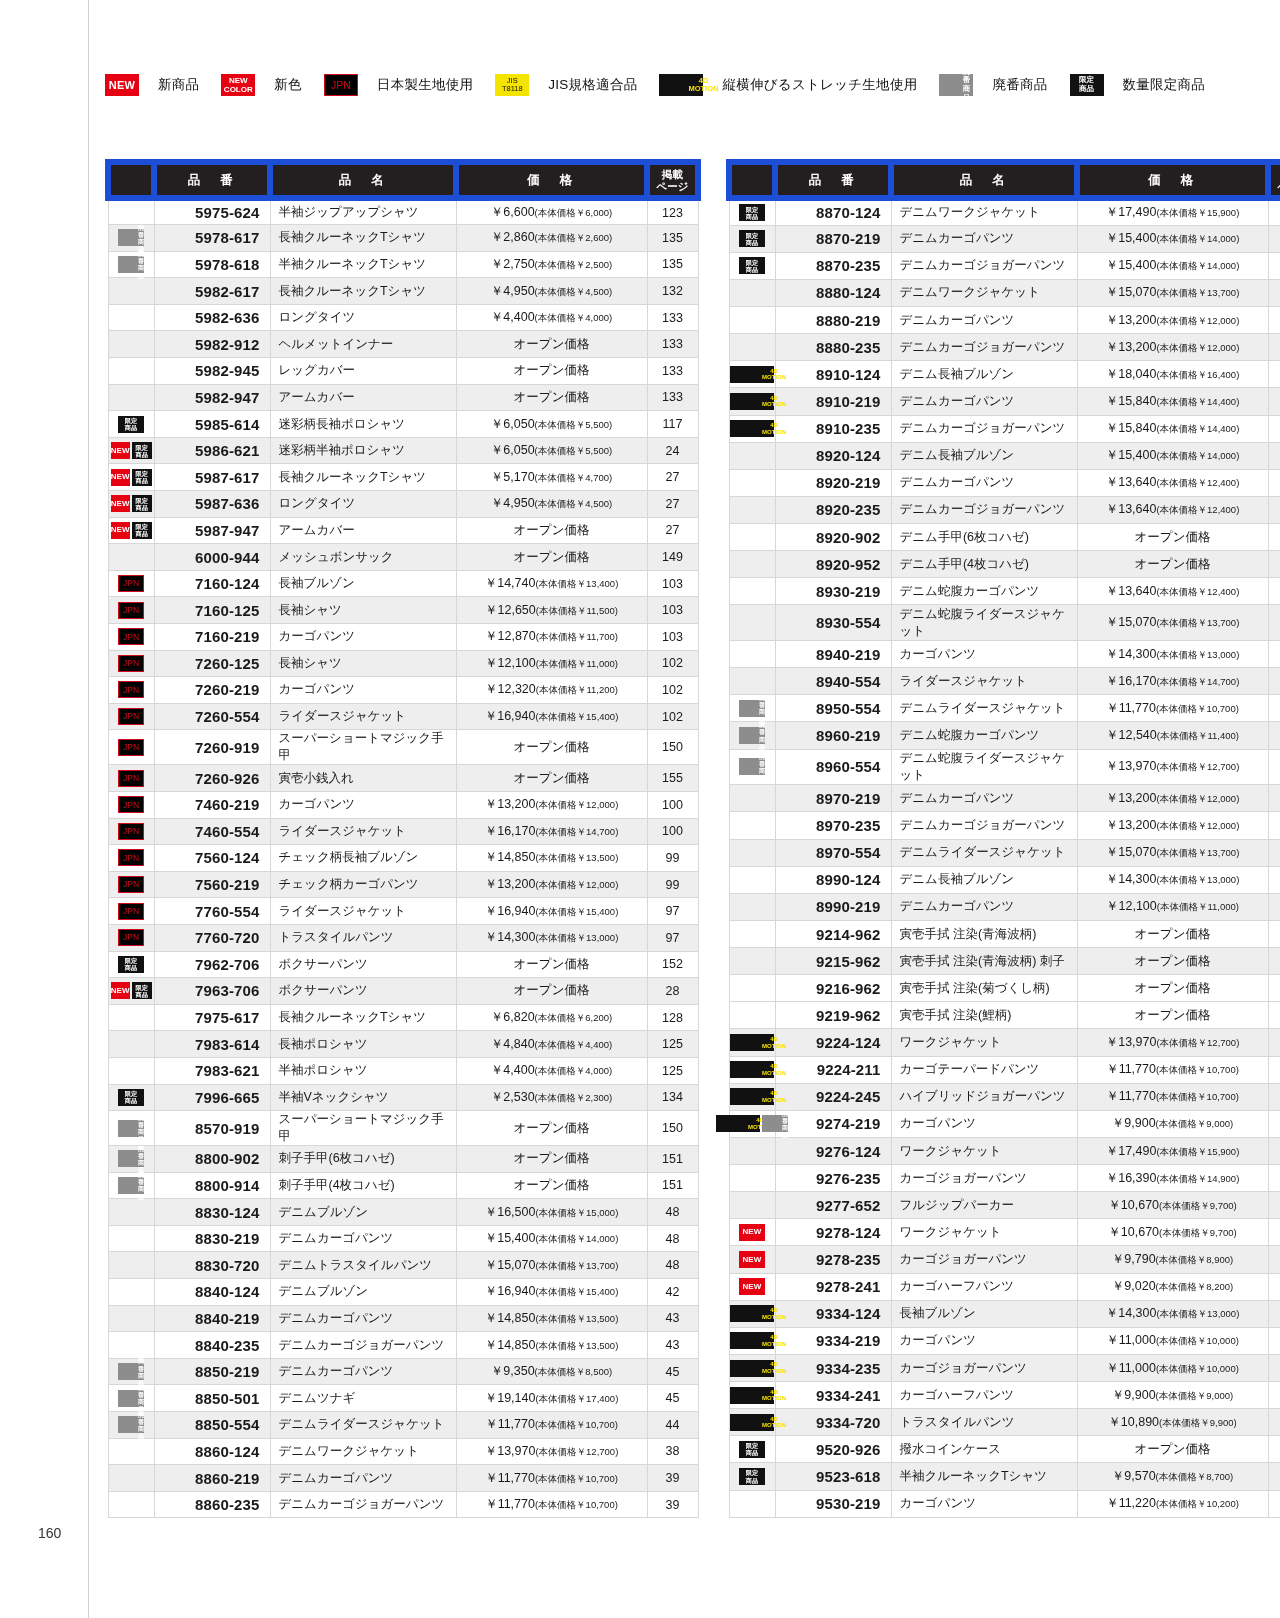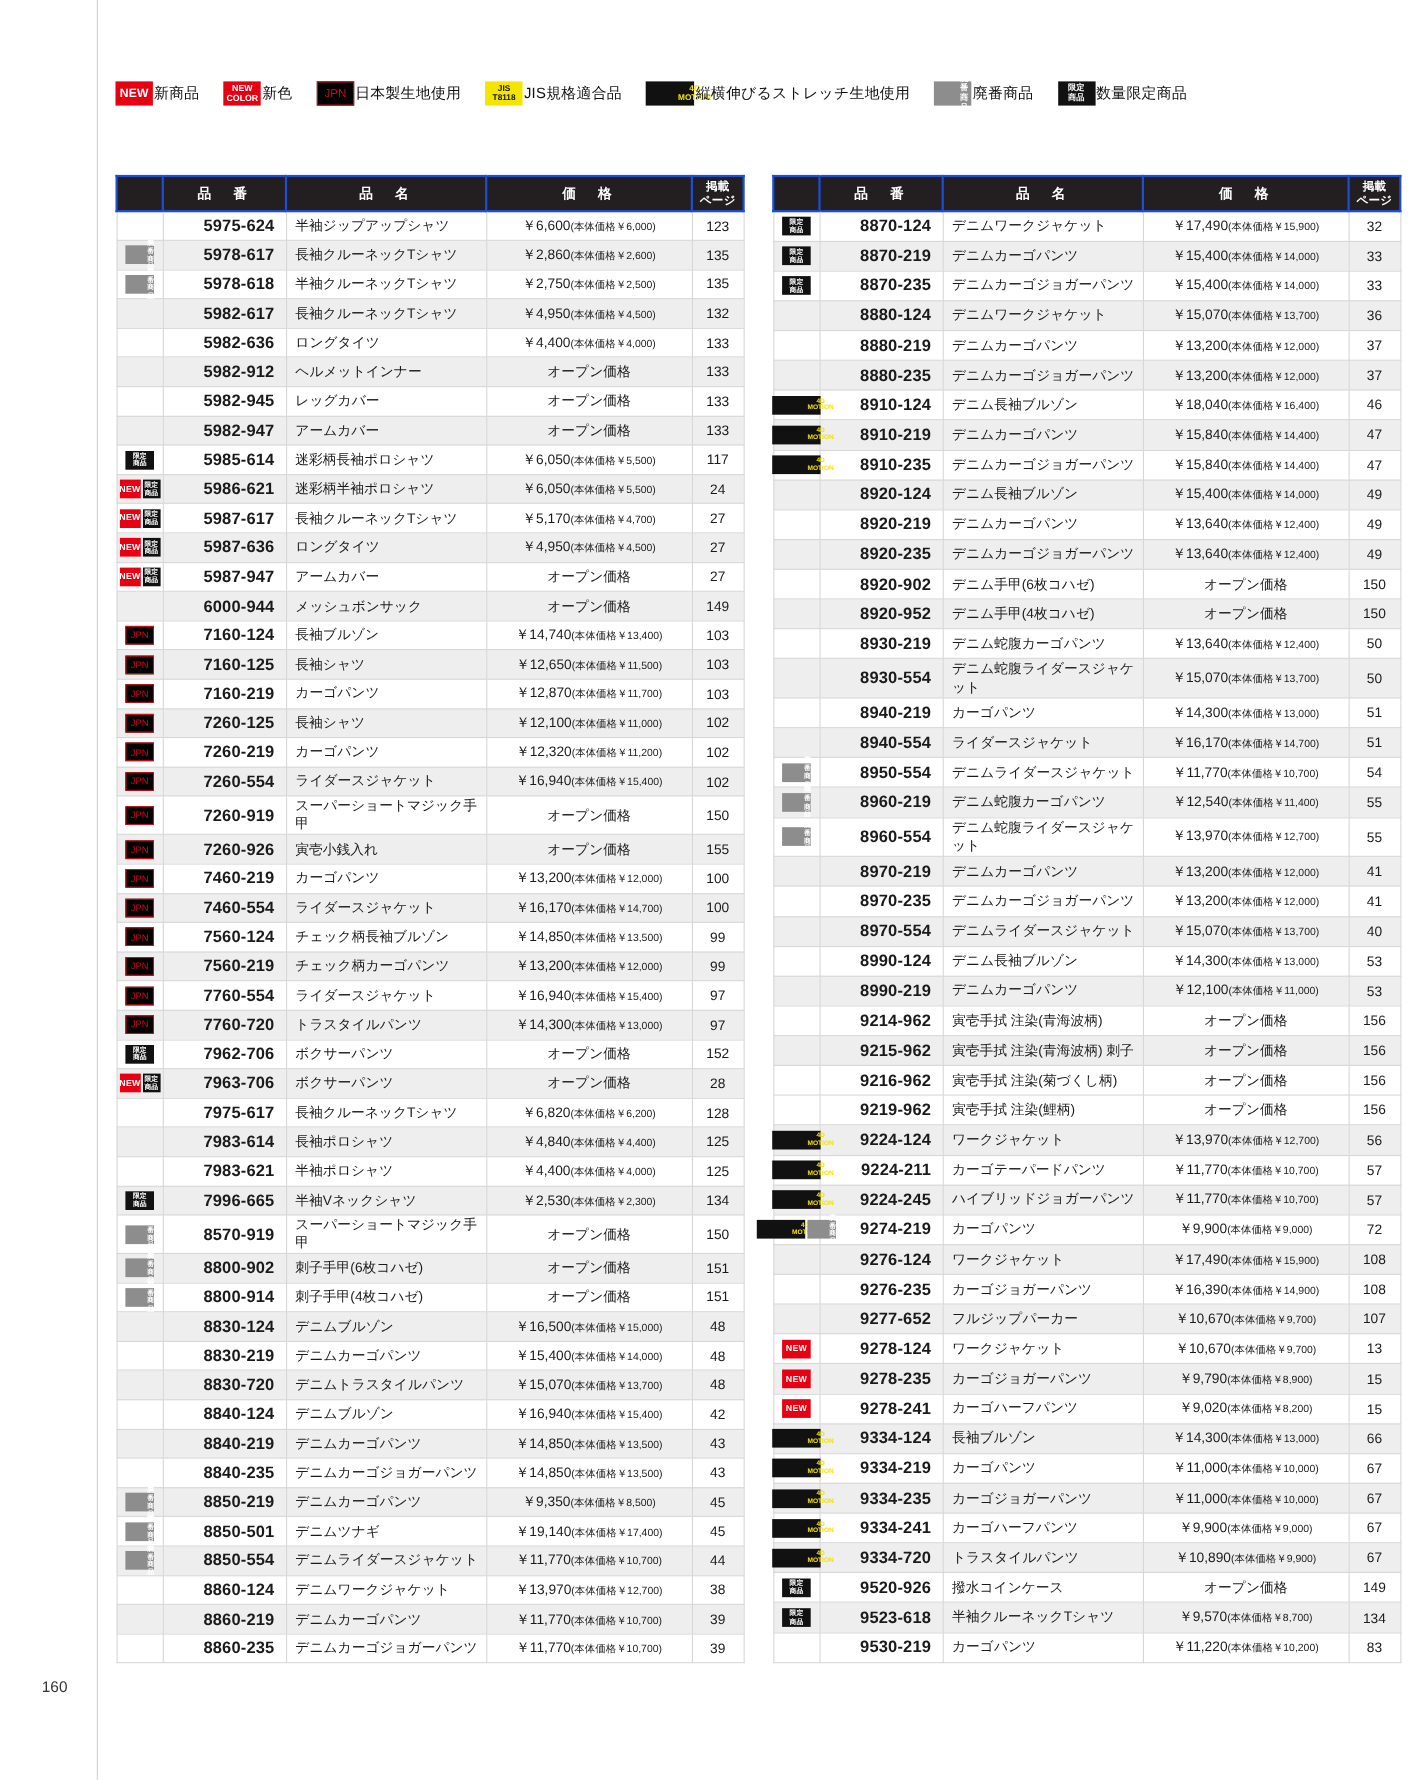--- a/index.html
+++ b/index.html
@@ -12,46 +12,46 @@
     overflow:hidden;
   }
   .page{position:relative;width:1280px;height:1388px;box-sizing:border-box;}
 
   
   .left-rule{position:absolute;left:88px;top:0;width:1px;height:1618px;background:#cfcfcf;}
 
   
   .legend{position:absolute;left:105px;top:74px;display:flex;align-items:center;gap:0;}
   .legend-item{display:flex;align-items:center;margin-right:22px;}
-  .legend-label{font-size:13.5px;margin-left:1px;color:#111;letter-spacing:.02em;}
+  .legend-label{font-size:13.5px;margin-left:19px;color:#111;letter-spacing:.02em;}
 
   .badge{display:inline-flex;align-items:center;justify-content:center;
     box-sizing:border-box;line-height:1;text-align:center;}
 
   .badge-new{width:34px;height:22px;background:#e60012;color:#fff;font-size:11px;font-weight:bold;letter-spacing:.02em;}
   .badge-newcolor{width:34px;height:22px;background:#e60012;color:#fff;font-size:8px;font-weight:bold;flex-direction:column;line-height:1.05;padding-top:1px;}
   .badge-jpn{width:34px;height:22px;background:#000000;color:#cf0a1a;border:1.2px solid #cf0a1a;font-size:10.5px;font-weight:normal;text-align:right;}
-  .badge-jis{width:34px;height:22px;background:#f5e300;color:#111;font-size:7.5px;font-weight:bold;flex-direction:column;line-height:1.1;}
+  .badge-jis{width:34px;height:22px;background:#f5e300;color:#111;font-size:7.5px;font-weight:normal;flex-direction:column;line-height:1.1;}
   .badge-4d{width:34px;height:22px;background:#111;color:#f5e300;font-size:7.5px;font-weight:bold;flex-direction:column;line-height:1.1;padding-left:44px;}
   .badge-haiban{width:34px;height:22px;background:#8d8d8d;color:#fff;font-size:7.5px;font-weight:bold;flex-direction:column;line-height:1.15;padding-left:20px;}
   .badge-gentei{width:34px;height:22px;background:#111;color:#fff;font-size:7.5px;font-weight:bold;flex-direction:column;line-height:1.15;}
 
   
   .rb{width:26px;height:17px;font-size:6.2px;}
   .rb.badge-new{font-size:8px;}
   .rb.badge-jpn{font-size:8.5px;}
   .rb.badge-4d{font-size:6px;}
 
   
   .tables{position:absolute;left:105px;top:159px;display:flex;gap:25px;}
   table{border-collapse:collapse;font-size:13px;}
   .tbl{width:560px;table-layout:fixed;}
   thead th{
     background:#231f20;color:#ffffff;font-weight:bold;font-size:12.5px;
-    border:2px solid #1d4ed8;height:30px;letter-spacing:.3em;padding:0;
+    border:6px solid #1d4ed8;height:30px;letter-spacing:.3em;padding:0;
   }
   thead th.pg{letter-spacing:.02em;font-size:10.5px;line-height:1.15;}
   tbody td{border:1px solid #d7d7d7;height:26.6px;padding:0 6px;box-sizing:border-box;}
   tbody tr.alt td{background:#eeeeee;}
   tbody tr td{background:#ffffff;}
 
   .c-mark{width:40px;padding:0 2px;text-align:center;}
   .c-mark .marks{display:flex;gap:2px;justify-content:center;align-items:center;}
   .c-no{width:110px;text-align:right;font-weight:bold;font-size:15px;letter-spacing:.01em;padding-right:10px;}
   .c-name{width:180px;text-align:left;font-size:12.5px;padding-left:8px;}

